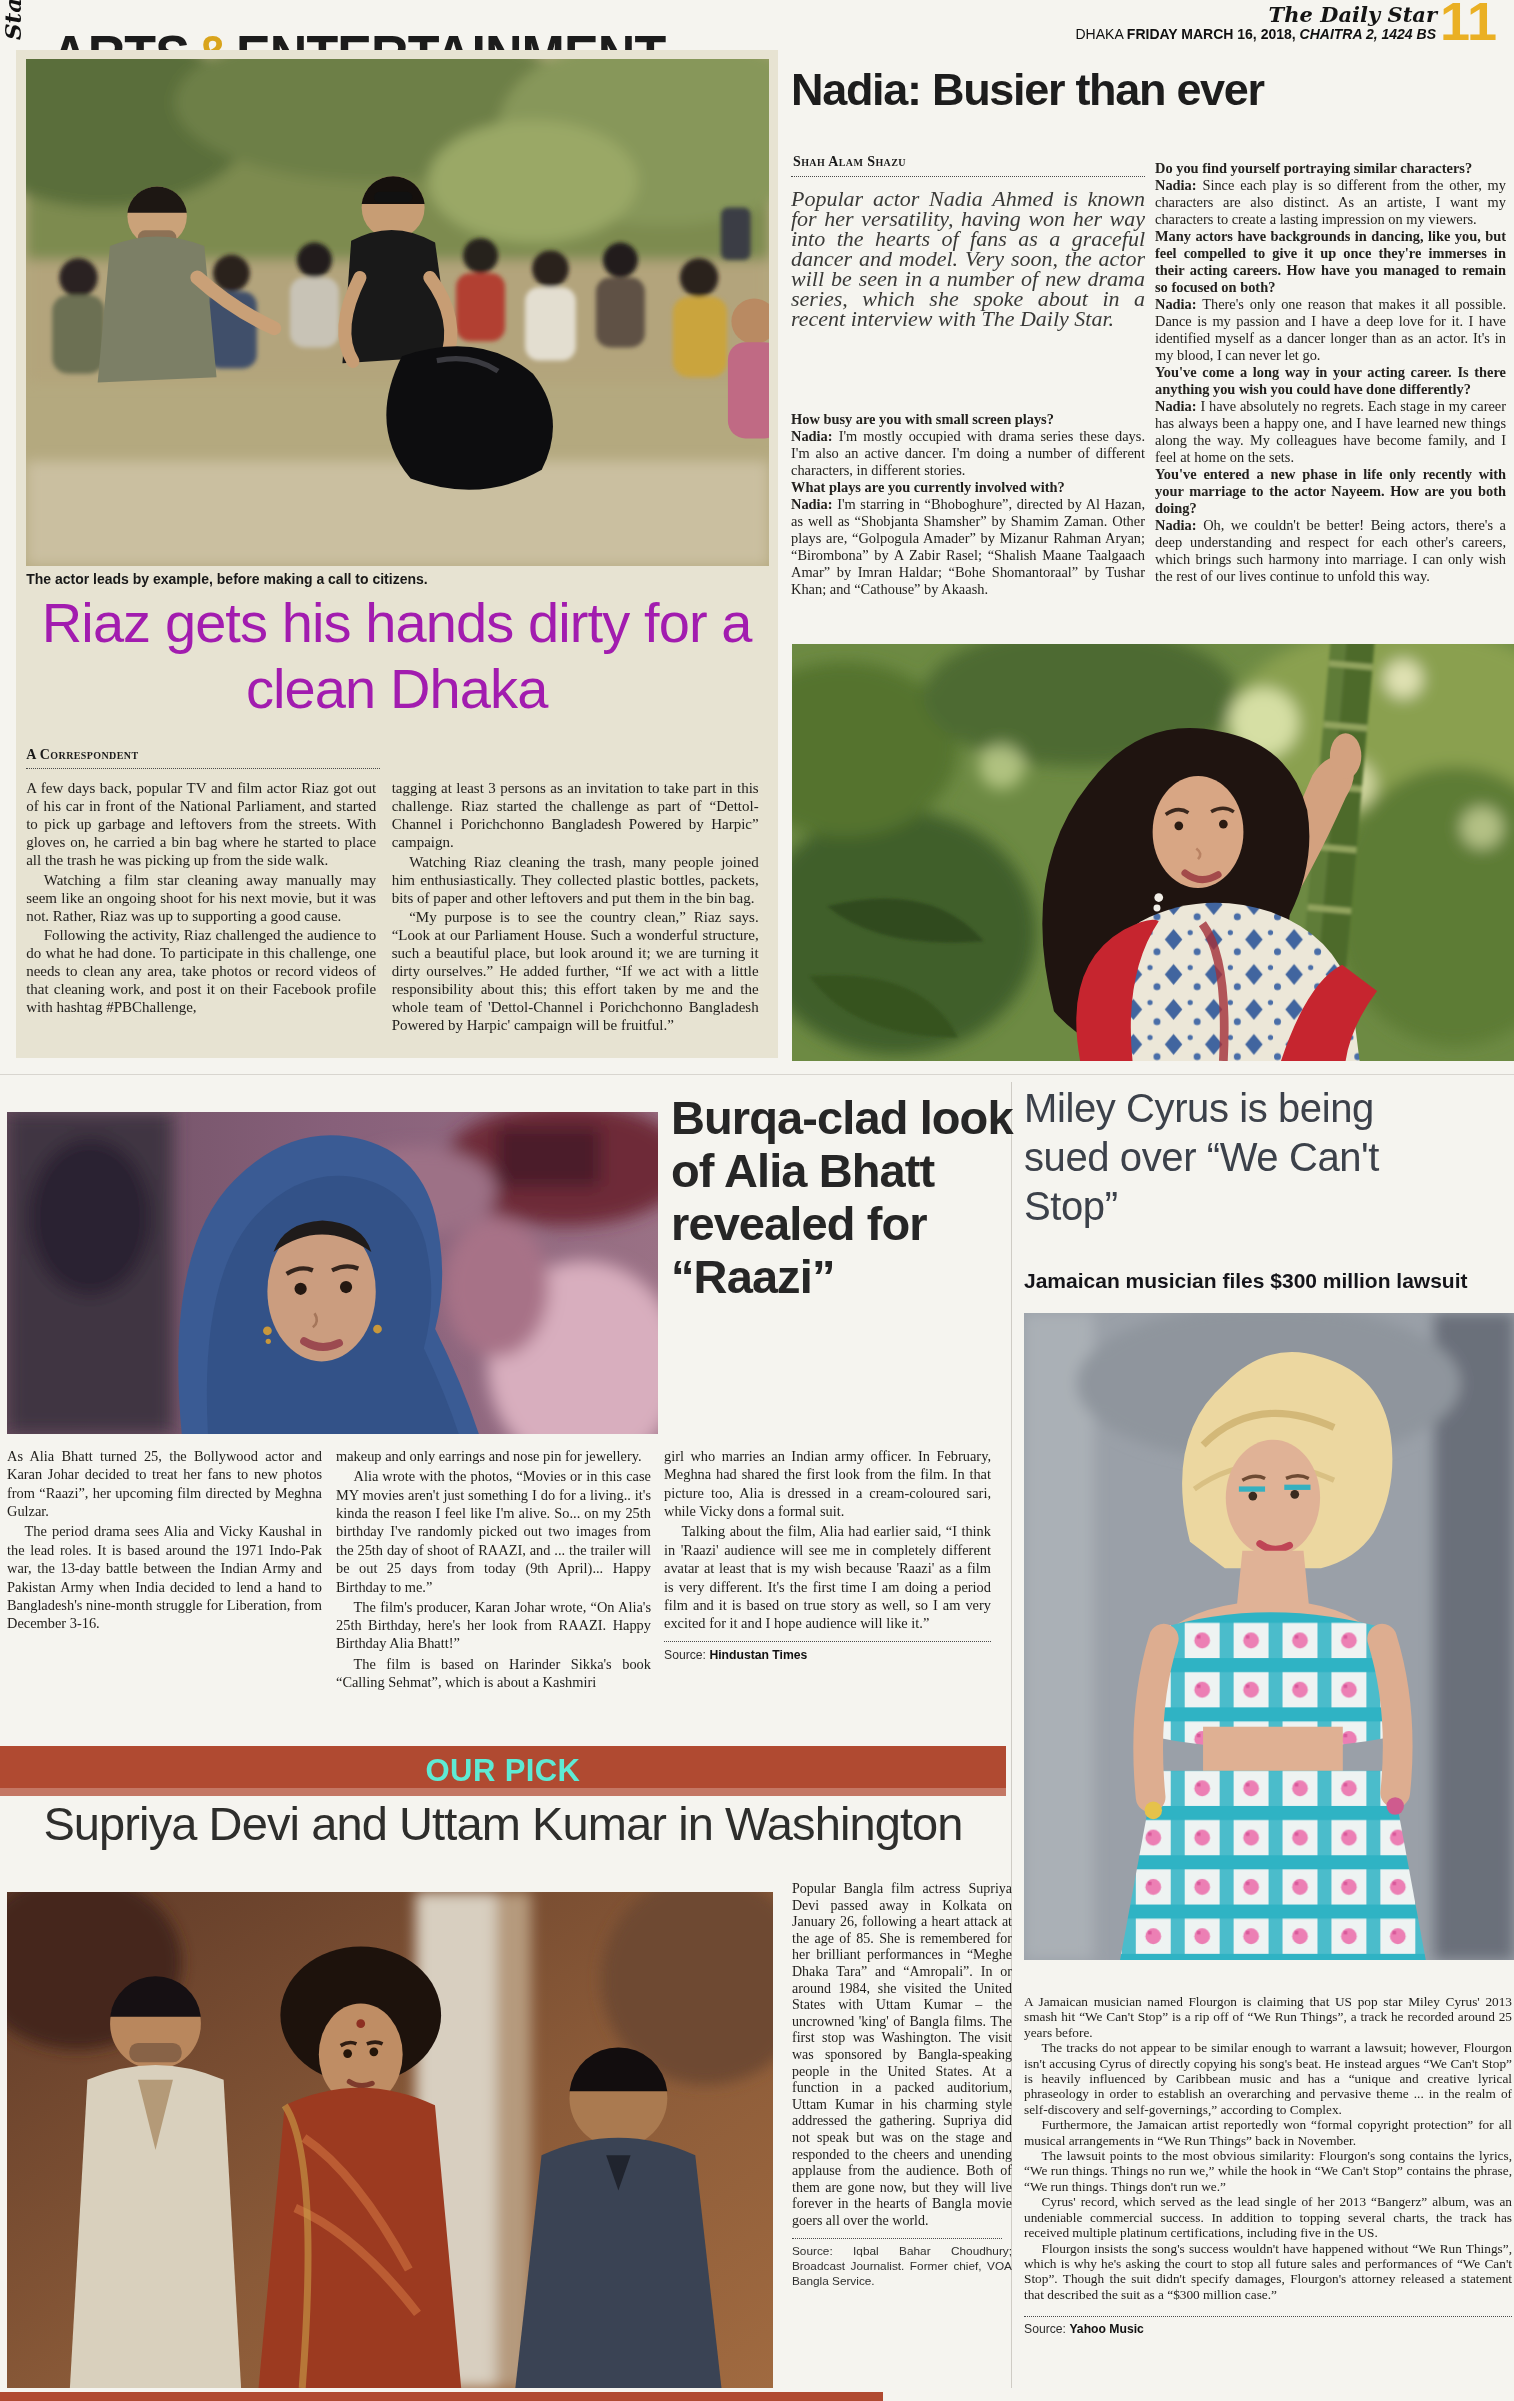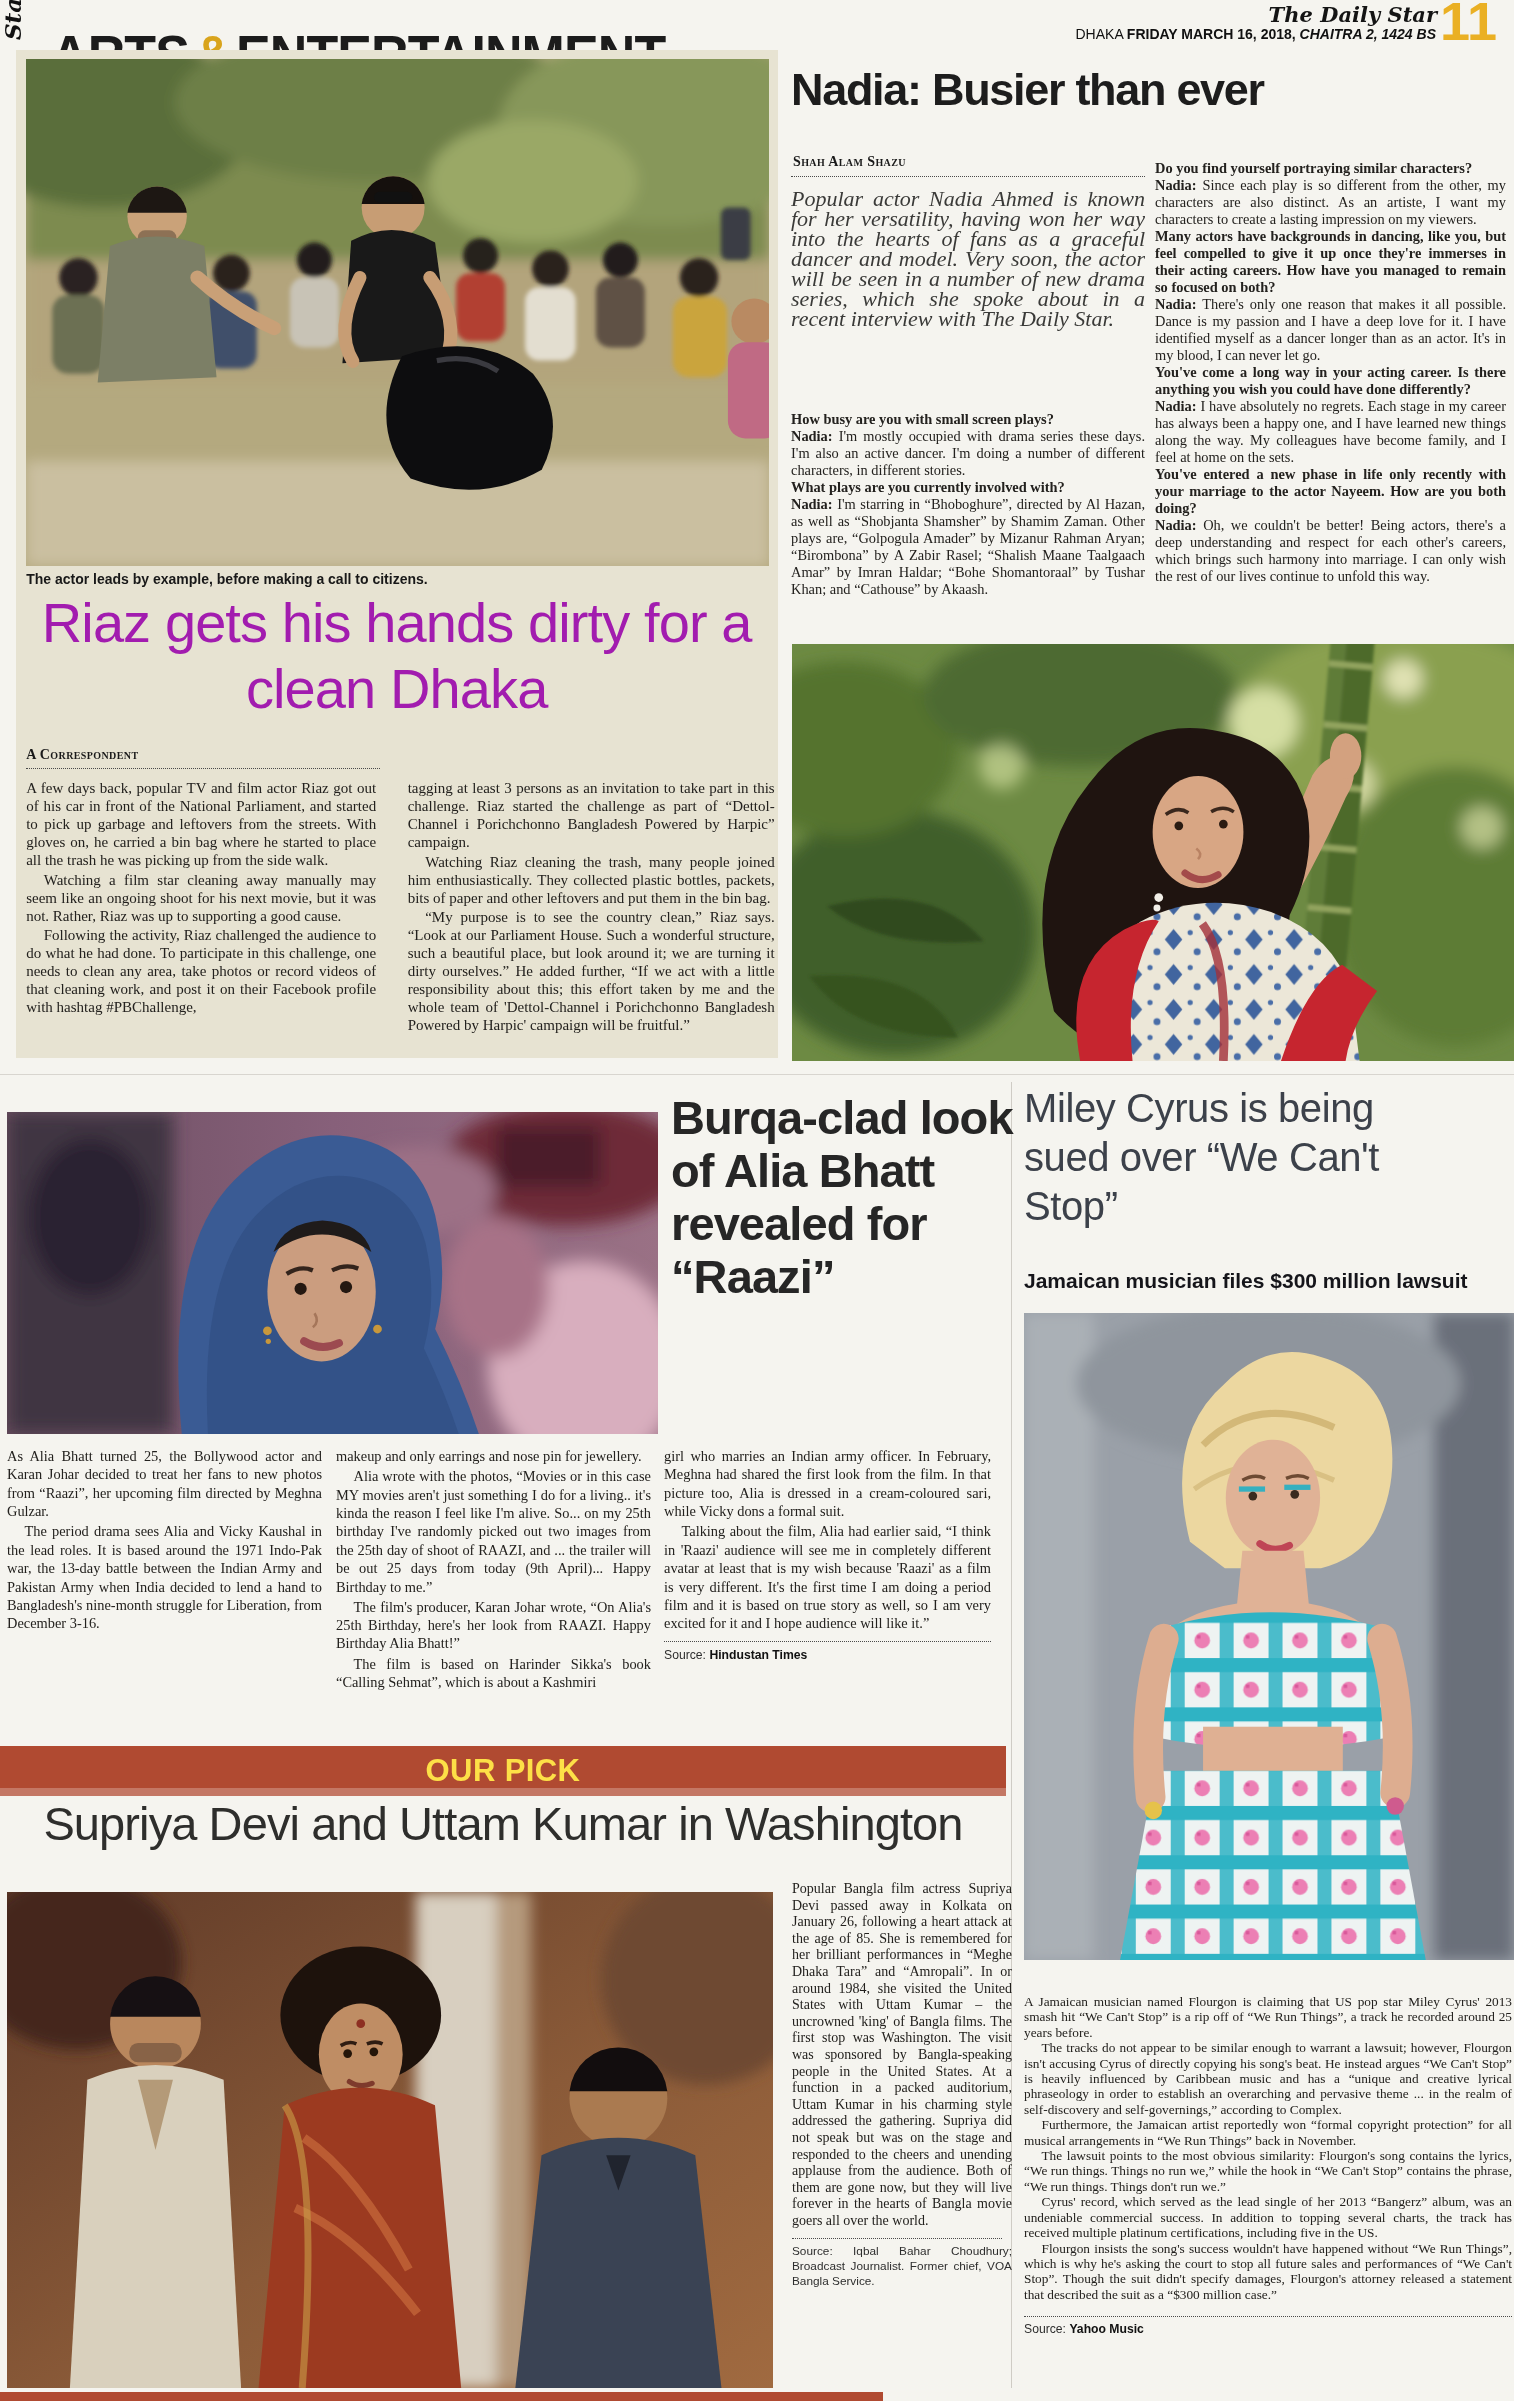--- a/index.html
+++ b/index.html
@@ -34,21 +34,21 @@
   
   .riaz-panel{left:15.7px;top:50px;width:762px;height:1008px;background:#e7e3d2;}
   .riaz-photo{left:10.5px;top:8.7px;width:743px;height:507px;}
   .riaz-caption{left:10.5px;top:521px;width:734px;font:700 14px "Liberation Sans",sans-serif;color:#181818;}
   .riaz-headline{left:0;top:540px;width:762px;margin:0;text-align:center;
         font:300 56px/66px "Liberation Sans",sans-serif;letter-spacing:-0.9px;color:#a21caf;font-weight:300;}
   .riaz-byline{left:10.5px;top:697px;}
   .riaz-dotted{left:10.5px;top:718px;width:354px;}
   .riaz-col{top:729px;height:273px;overflow:hidden;font-size:15px;line-height:18px;}
   .riaz-col1{left:10.5px;width:350px;}
-  .riaz-col2{left:392px;width:367px;}
+  .riaz-col2{left:376px;width:367px;}
   
   .nadia-headline{left:791px;top:65px;width:559px;margin:0;
         font:700 45px/49px "Liberation Sans",sans-serif;letter-spacing:-1.3px;color:#1d1d1d;}
   .nadia-byline{left:793px;top:154px;text-align:right;}
   .nadia-dotted{left:791px;top:176px;width:354px;}
   .nadia-intro{left:791px;top:189px;width:354px;height:199px;overflow:hidden;
         font-style:italic;font-size:22px;line-height:20px;color:#3a3a38;}
   .nadia-col{font-size:14.4px;line-height:17px;overflow:hidden;}
   .nadia-col1{left:791px;top:411px;width:354px;height:232px;}
   .nadia-col2{left:1155px;top:160px;width:351px;height:489px;}
@@ -69,21 +69,21 @@
   .miley-headline{left:1024px;top:1084px;width:437px;margin:0;
         font:400 40px/49px "Liberation Sans",sans-serif;color:#3c414a;letter-spacing:-0.4px;}
   .miley-subhead{left:1024px;top:1269px;width:489px;margin:0;
         font:700 21px/24.5px "Liberation Sans",sans-serif;color:#15151a;}
   .miley-photo{left:1024px;top:1313px;width:490px;height:647px;}
   .miley-body{left:1024px;top:1994px;width:488px;font-size:13.3px;line-height:15.4px;}
   .miley-body .dotted{margin-top:14px;}
   
   .ourpick-banner{left:0;top:1746px;width:1006px;height:50px;background:#b04a31;
         box-shadow:inset 0 -7.9px 0 rgba(255,255,255,.25);display:flex;align-items:center;justify-content:center;}
-  .ourpick-banner span{font:700 31px "Liberation Sans",sans-serif;color:#fde047;letter-spacing:0.4px;}
+  .ourpick-banner span{font:700 31px "Liberation Sans",sans-serif;color:#5eead4;letter-spacing:0.4px;}
   .ourpick-headline{left:0;top:1798px;width:1006px;margin:0;text-align:center;
         font:300 47px/52px "Liberation Sans",sans-serif;font-weight:300;color:#2e2e2c;letter-spacing:-0.9px;}
   .supriya-photo{left:7px;top:1892px;width:766px;height:496px;}
   .supriya-col{left:792px;top:1881px;width:220px;font-size:14px;line-height:16.6px;}
   .supriya-col .dotted{margin-top:8.7px;width:210px;}
   .supriya-src{font:11.8px/15px "Liberation Sans",sans-serif;color:#2e2e2e;margin-top:5.2px;}
   .bottom-bar{left:0;top:2392px;width:883px;height:9.6px;background:#b04a31;}
 </style>
 </head>
 <body>

